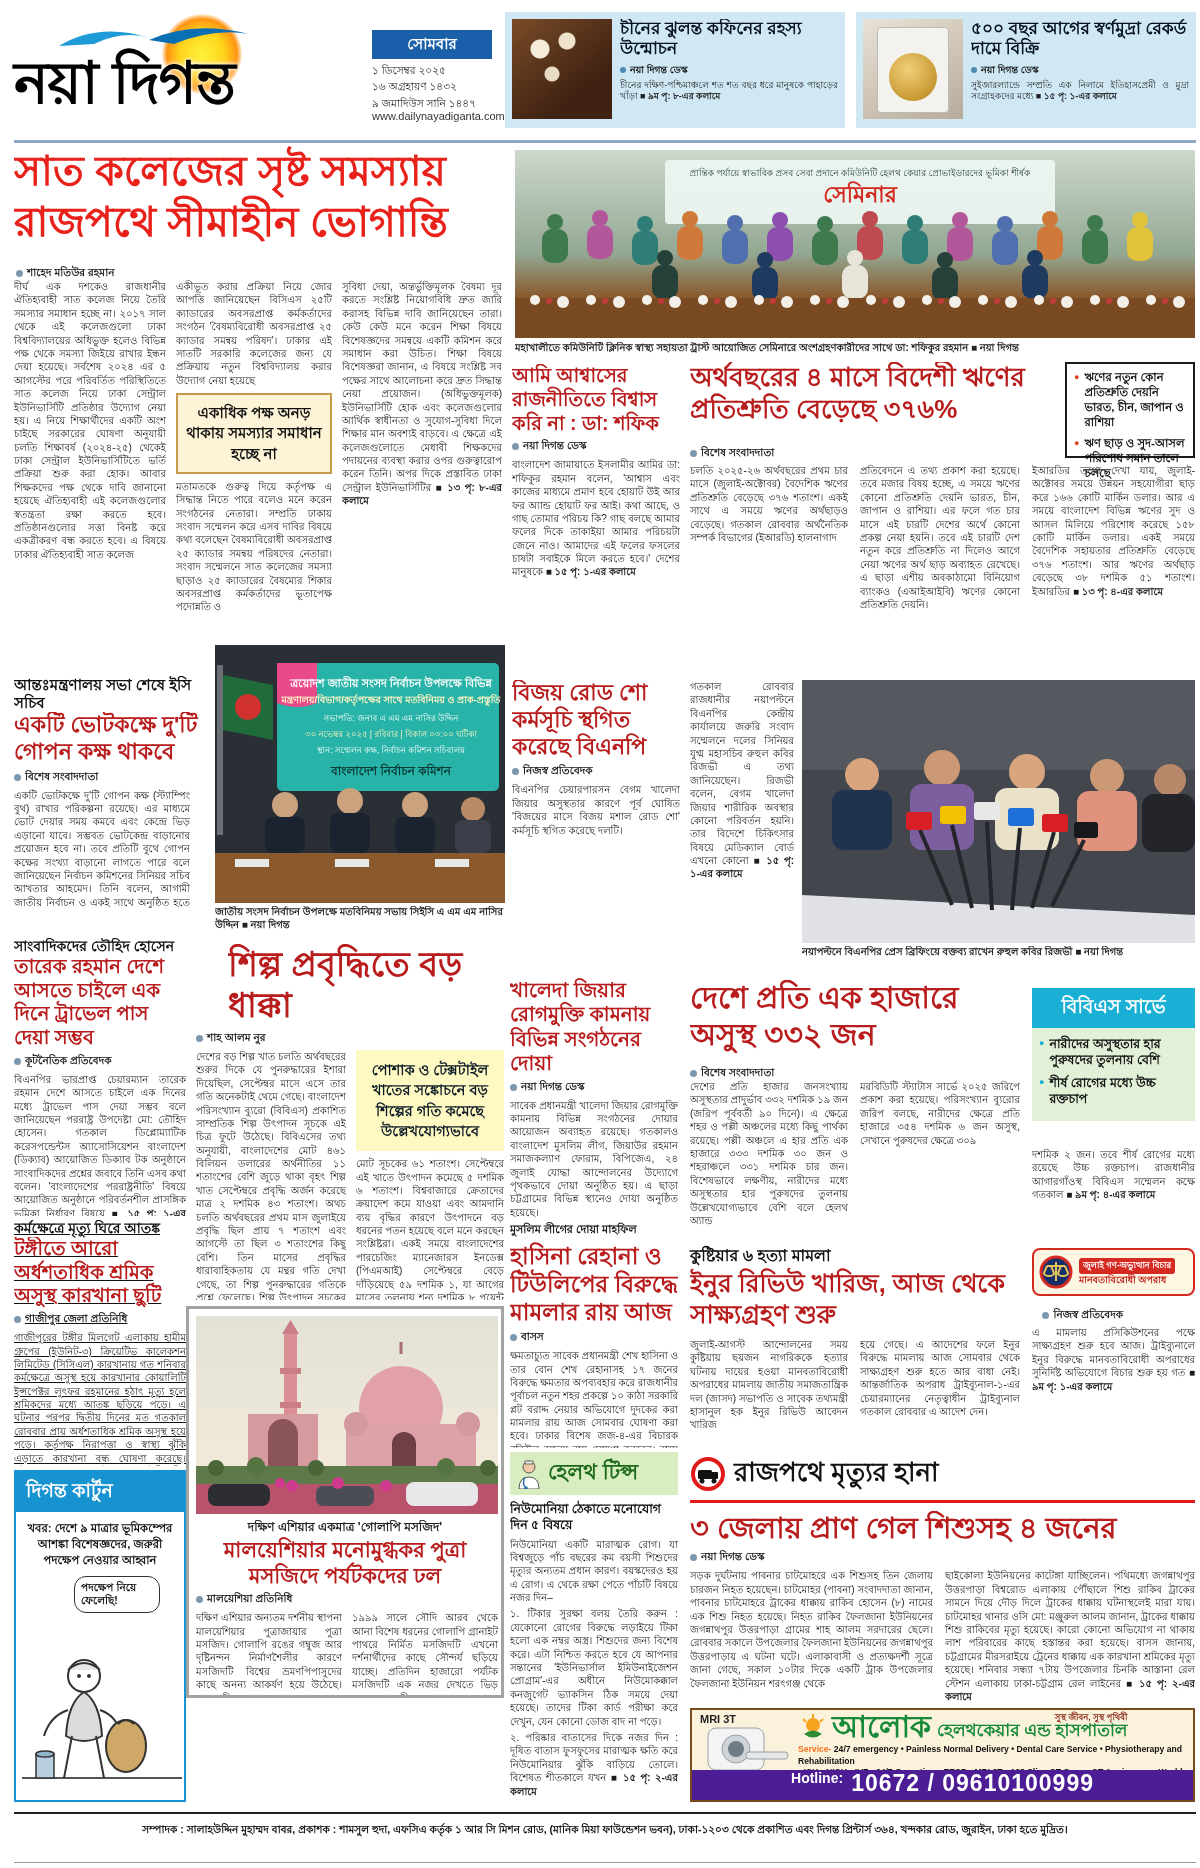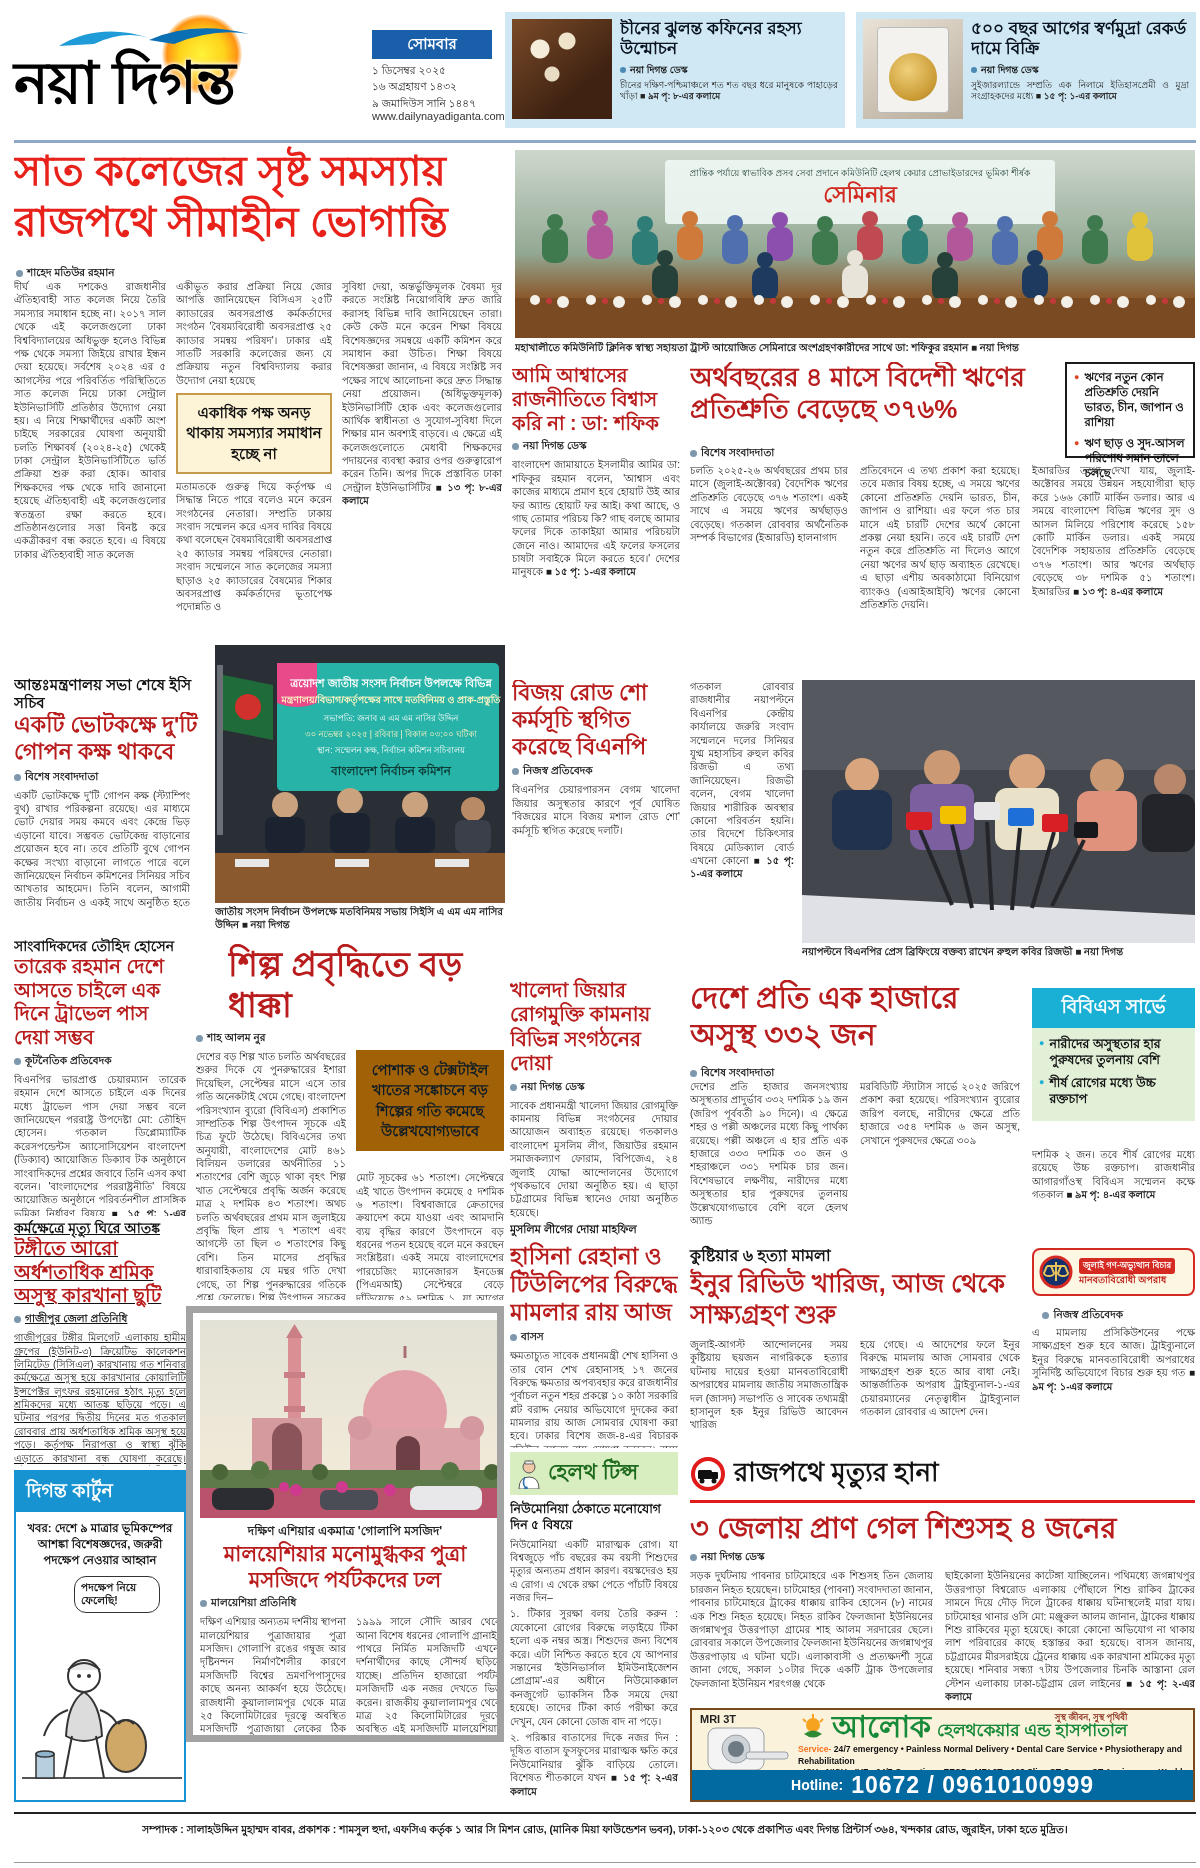--- a/index.html
+++ b/index.html
@@ -31,40 +31,40 @@
   .lead-box{border:2px solid #c59a4a;background:#fdf3d6;font-weight:800;font-size:15px;line-height:1.35;
             text-align:center;padding:8px 4px;margin:6px 0;color:#111;}
   .bullet-box{border:2px solid #1b1b1b;padding:6px 7px;background:#fff;}
   .bullet-item{display:flex;gap:5px;font-size:11.5px;font-weight:700;line-height:1.3;margin-bottom:6px;}
   .bullet-item .bm{color:#d42;flex:0 0 auto;font-size:9px;padding-top:2px;}
   .bbs{overflow:hidden;}
   .bbs .bbs-h{background:#1ab0d6;color:#fff;font-weight:800;font-size:19px;text-align:center;padding:4px 2px;}
   .bbs .bbs-b{background:#e2f0d8;padding:8px 7px;}
   .bbs .bullet-item .bm{color:#1ab0d6;}
   .bbs .bullet-item{font-size:12.5px;}
-  .ind-box{background:#a16207;font-weight:800;font-size:14.5px;line-height:1.4;text-align:center;
-           padding:10px 6px;margin-bottom:20px;color:#0d1b26;}
+  .ind-box{background:#fef9c3;font-weight:800;font-size:14.5px;line-height:1.4;text-align:center;
+           padding:10px 6px;margin-bottom:6px;color:#0d1b26;}
   .subhead{font-weight:800;font-size:11px;margin:2px 0;}
   .cartoon-box{border:2px solid #1693d0;overflow:hidden;}
   .cartoon-h{background:#1693d0;color:#fff;font-weight:800;font-size:19px;padding:4px 10px;}
   .cartoon-news{font-size:11.5px;font-weight:800;text-align:center;line-height:1.4;padding:8px 6px 2px;}
   .bubble{position:absolute;border:1.5px solid #333;border-radius:12px;background:#fff;font-size:10.5px;
           font-weight:700;padding:4px 6px;line-height:1.25;}
   .ht-head{background:#d9eec0;display:flex;align-items:center;gap:6px;padding:4px 6px;}
   .ht-title{color:#1e6b1e;font-weight:800;font-size:21px;}
   .road-head{display:flex;align-items:center;gap:8px;}
   .road-title{font-size:26px;font-weight:800;}
   .road-rule{height:3px;background:#e01b1a;margin:4px 0 8px;}
   .badge{border:2px solid #d42a22;border-radius:8px;background:#fdf6e3;display:flex;gap:6px;align-items:center;padding:3px 5px;}
   .badge .b1{background:#d42a22;color:#fff;font-size:8.5px;font-weight:800;padding:1px 4px;border-radius:3px;}
   .badge .b2{color:#c0221a;font-size:9.5px;font-weight:800;line-height:1.2;}
   #ad{border:2px solid #7a4a1f;background:#fbf2dc;overflow:hidden;}
   .ad-brand{color:#168a38;font-weight:900;}
-  .ad-hot{position:absolute;left:0;right:0;bottom:0;height:30px;background:#0369a1;color:#fff;
-          display:flex;align-items:center;justify-content:center;gap:8px;}
+  .ad-hot{position:absolute;left:0;right:0;bottom:0;height:30px;background:#4c1d95;color:#fff;
+          display:flex;justify-content:center;gap:8px;}
   .footer-line{text-align:center;font-size:10.5px;font-weight:600;color:#111;line-height:1.5;}
 </style>
 </head>
 <body>
 
 <div id="page">
 
   <div class="abs" style="left:14px;top:18px;width:350px;height:94px;">
     <div id="sun"></div>
     <svg class="abs" style="left:40px;top:2px;" width="230" height="34" viewBox="0 0 230 34">
@@ -386,21 +386,21 @@
       </div>
     <div style="position:relative;height:280px;">
       <div class="bt" style="position:absolute;left:0;top:0;width:150px;height:280px;">দেশের বড় শিল্প খাত চলতি অর্থবছরের শুরুর দিকে যে পুনরুদ্ধারের ইশারা দিয়েছিল, সেপ্টেম্বর মাসে এসে তার গতি অনেকটাই থেমে গেছে। বাংলাদেশ পরিসংখ্যান ব্যুরো (বিবিএস) প্রকাশিত সাম্প্রতিক শিল্প উৎপাদন সূচকে এই চিত্র ফুটে উঠেছে। বিবিএসের তথ্য অনুযায়ী, বাংলাদেশের মোট ৪৬১ বিলিয়ন ডলারের অর্থনীতির ১১ শতাংশের বেশি জুড়ে থাকা বৃহৎ শিল্প খাত সেপ্টেম্বরে প্রবৃদ্ধি অর্জন করেছে মাত্র ২ দশমিক ৪৩ শতাংশ। অথচ চলতি অর্থবছরের প্রথম মাস জুলাইয়ে প্রবৃদ্ধি ছিল প্রায় ৭ শতাংশ এবং আগস্টে তা ছিল ৩ শতাংশের কিছু বেশি। তিন মাসের প্রবৃদ্ধির ধারাবাহিকতায় যে মন্থর গতি দেখা গেছে, তা শিল্প পুনরুদ্ধারের গতিকে প্রশ্নে ফেলেছে। শিল্প উৎপাদন সূচকের সবচেয়ে বড় উপাদান প্রস্তুত তৈরী পোশাক খাত। এ খাতের অবদান</div>
       <div style="position:absolute;left:160px;top:0;width:148px;height:280px;overflow:hidden;">
         <div class="ind-box">পোশাক ও টেক্সটাইল খাতের সঙ্কোচনে বড় শিল্পের গতি কমেছে উল্লেখযোগ্যভাবে</div>
         <div class="bt"><span>মোট সূচকের ৬১ শতাংশ। সেপ্টেম্বরে এই খাতে উৎপাদন কমেছে ৫ দশমিক ৬ শতাংশ। বিশ্ববাজারে ক্রেতাদের ক্রয়াদেশ কমে যাওয়া এবং আমদানি ব্যয় বৃদ্ধির কারণে উৎপাদনে বড় ধরনের পতন হয়েছে বলে মনে করছেন সংশ্লিষ্টরা। একই সময়ে বাংলাদেশের পারচেজিং ম্যানেজারস ইনডেক্স (পিএমআই) সেপ্টেম্বরে বেড়ে দাঁড়িয়েছে ৫৯ দশমিক ১, যা আগের মাসের তুলনায় শূন্য দশমিক ৮ পয়েন্ট বেশি। সাধারণত ৫০-এর উপরে পিএমআই উৎপাদন সম্প্রসারণের ইঙ্গিত হিসেবে ধরা হয়। তবে অর্থনীতিবিদদের মতে, পিএমআই ভবিষ্যৎ প্রত্যাশাভিত্তিক সূচক, যা মূলত নতুন অর্ডার, পণ্য</span> </div>
       </div>
     </div>
   </div>
 
-  <div class="abs" style="left:186px;top:1306px;width:318px;height:436px;border:7px solid #a3a3a3;padding:7px;overflow:hidden;">
+  <div class="abs" style="left:186px;top:1306px;width:318px;height:392px;border:3px solid #a3a3a3;padding:7px;overflow:hidden;">
     <div class="photo" style="position:relative;width:302px;height:198px;">
       <svg width="302" height="198" viewBox="0 0 302 198">
         <defs>
             <linearGradient id="sky" x1="0" y1="0" x2="0" y2="1">
           <stop offset="0" stop-color="#e3e2d6"></stop>
               <stop offset="1" stop-color="#f5ecd9"></stop>
             </linearGradient>
           </defs>
         <rect width="302" height="198" fill="url(#sky)"></rect>
         <rect x="88" y="18" width="13" height="118" fill="#d98f93"></rect>

